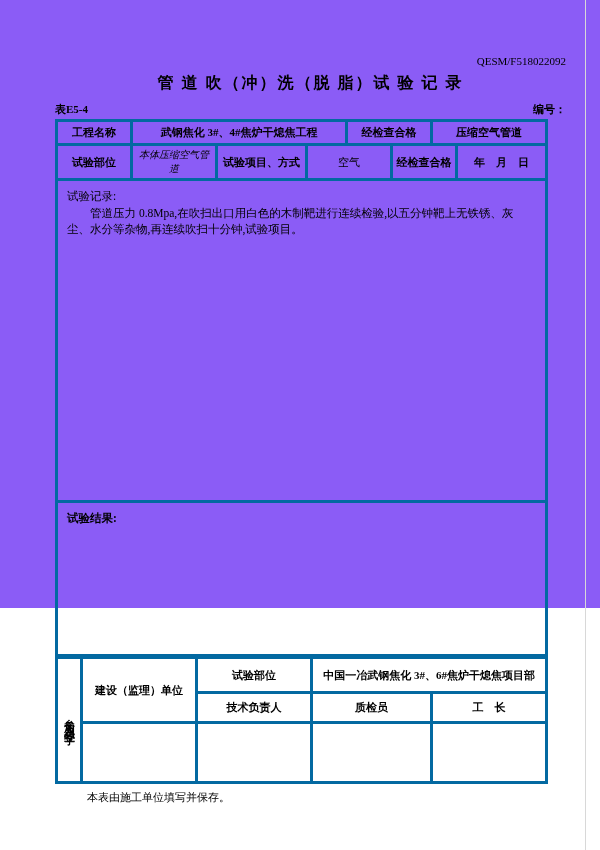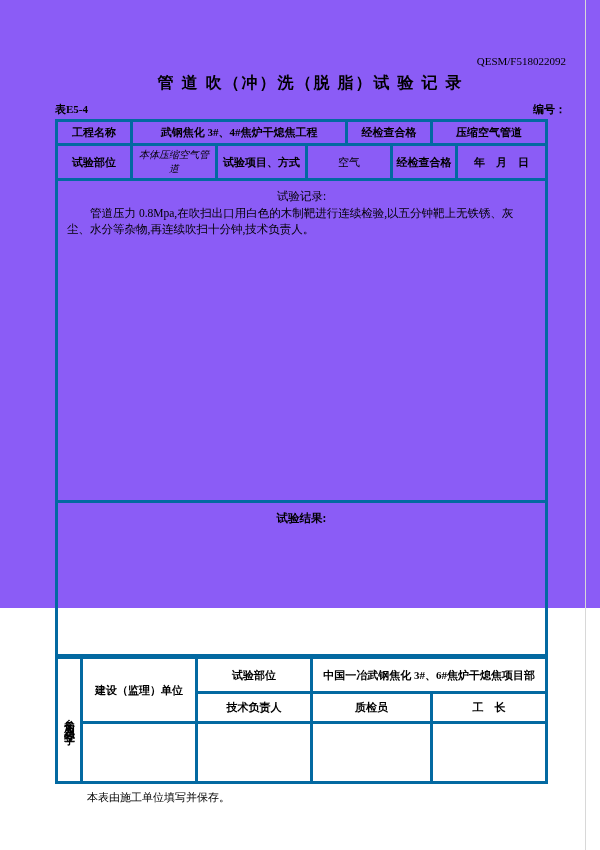--- a/index.html
+++ b/index.html
@@ -66,21 +66,21 @@
     padding: 7px 9px;
     font-size: 11.5px;
   }
   tr.record-row { height: 322px; }
   tr.result-row { height: 154px; font-weight: bold; }
   .record-text {
     text-indent: 2em;
     line-height: 16px;
     margin-top: 1px;
   }
-  .block-label { line-height: 16px; text-align: center; }
+  .block-label { line-height: 16px; }
 
   tr.sig-row-a { height: 35px; }
   tr.sig-row-b { height: 30px; }
   tr.sig-row-c { height: 60px; }
   td.vertical-label { padding: 2px 0; }
   td.vertical-label span {
     display: inline-block;
     writing-mode: vertical-rl;
     text-orientation: upright;
     letter-spacing: 3px;
@@ -137,21 +137,21 @@
       <td class="label">试验部位</td>
       <td class="small">本体压缩空气管道</td>
       <td class="label">试验项目、方式</td>
       <td colspan="2">空气</td>
       <td colspan="2" class="label">经检查合格</td>
       <td class="label">年　月　日</td>
     </tr>
     <tr class="record-row">
       <td colspan="8" class="big-cell">
         <div class="block-label">试验记录:</div>
-        <div class="record-text">管道压力 0.8Mpa,在吹扫出口用白色的木制靶进行连续检验,以五分钟靶上无铁锈、灰尘、水分等杂物,再连续吹扫十分钟,技术负责人。</div>
+        <div class="record-text">管道压力 0.8Mpa,在吹扫出口用白色的木制靶进行连续检验,以五分钟靶上无铁锈、灰尘、水分等杂物,再连续吹扫十分钟,试验项目。</div>
       </td>
     </tr>
     <tr class="result-row">
       <td colspan="8" class="big-cell">
         <div class="block-label">试验结果:</div>
       </td>
     </tr>
   </tbody>
     </table>
 

